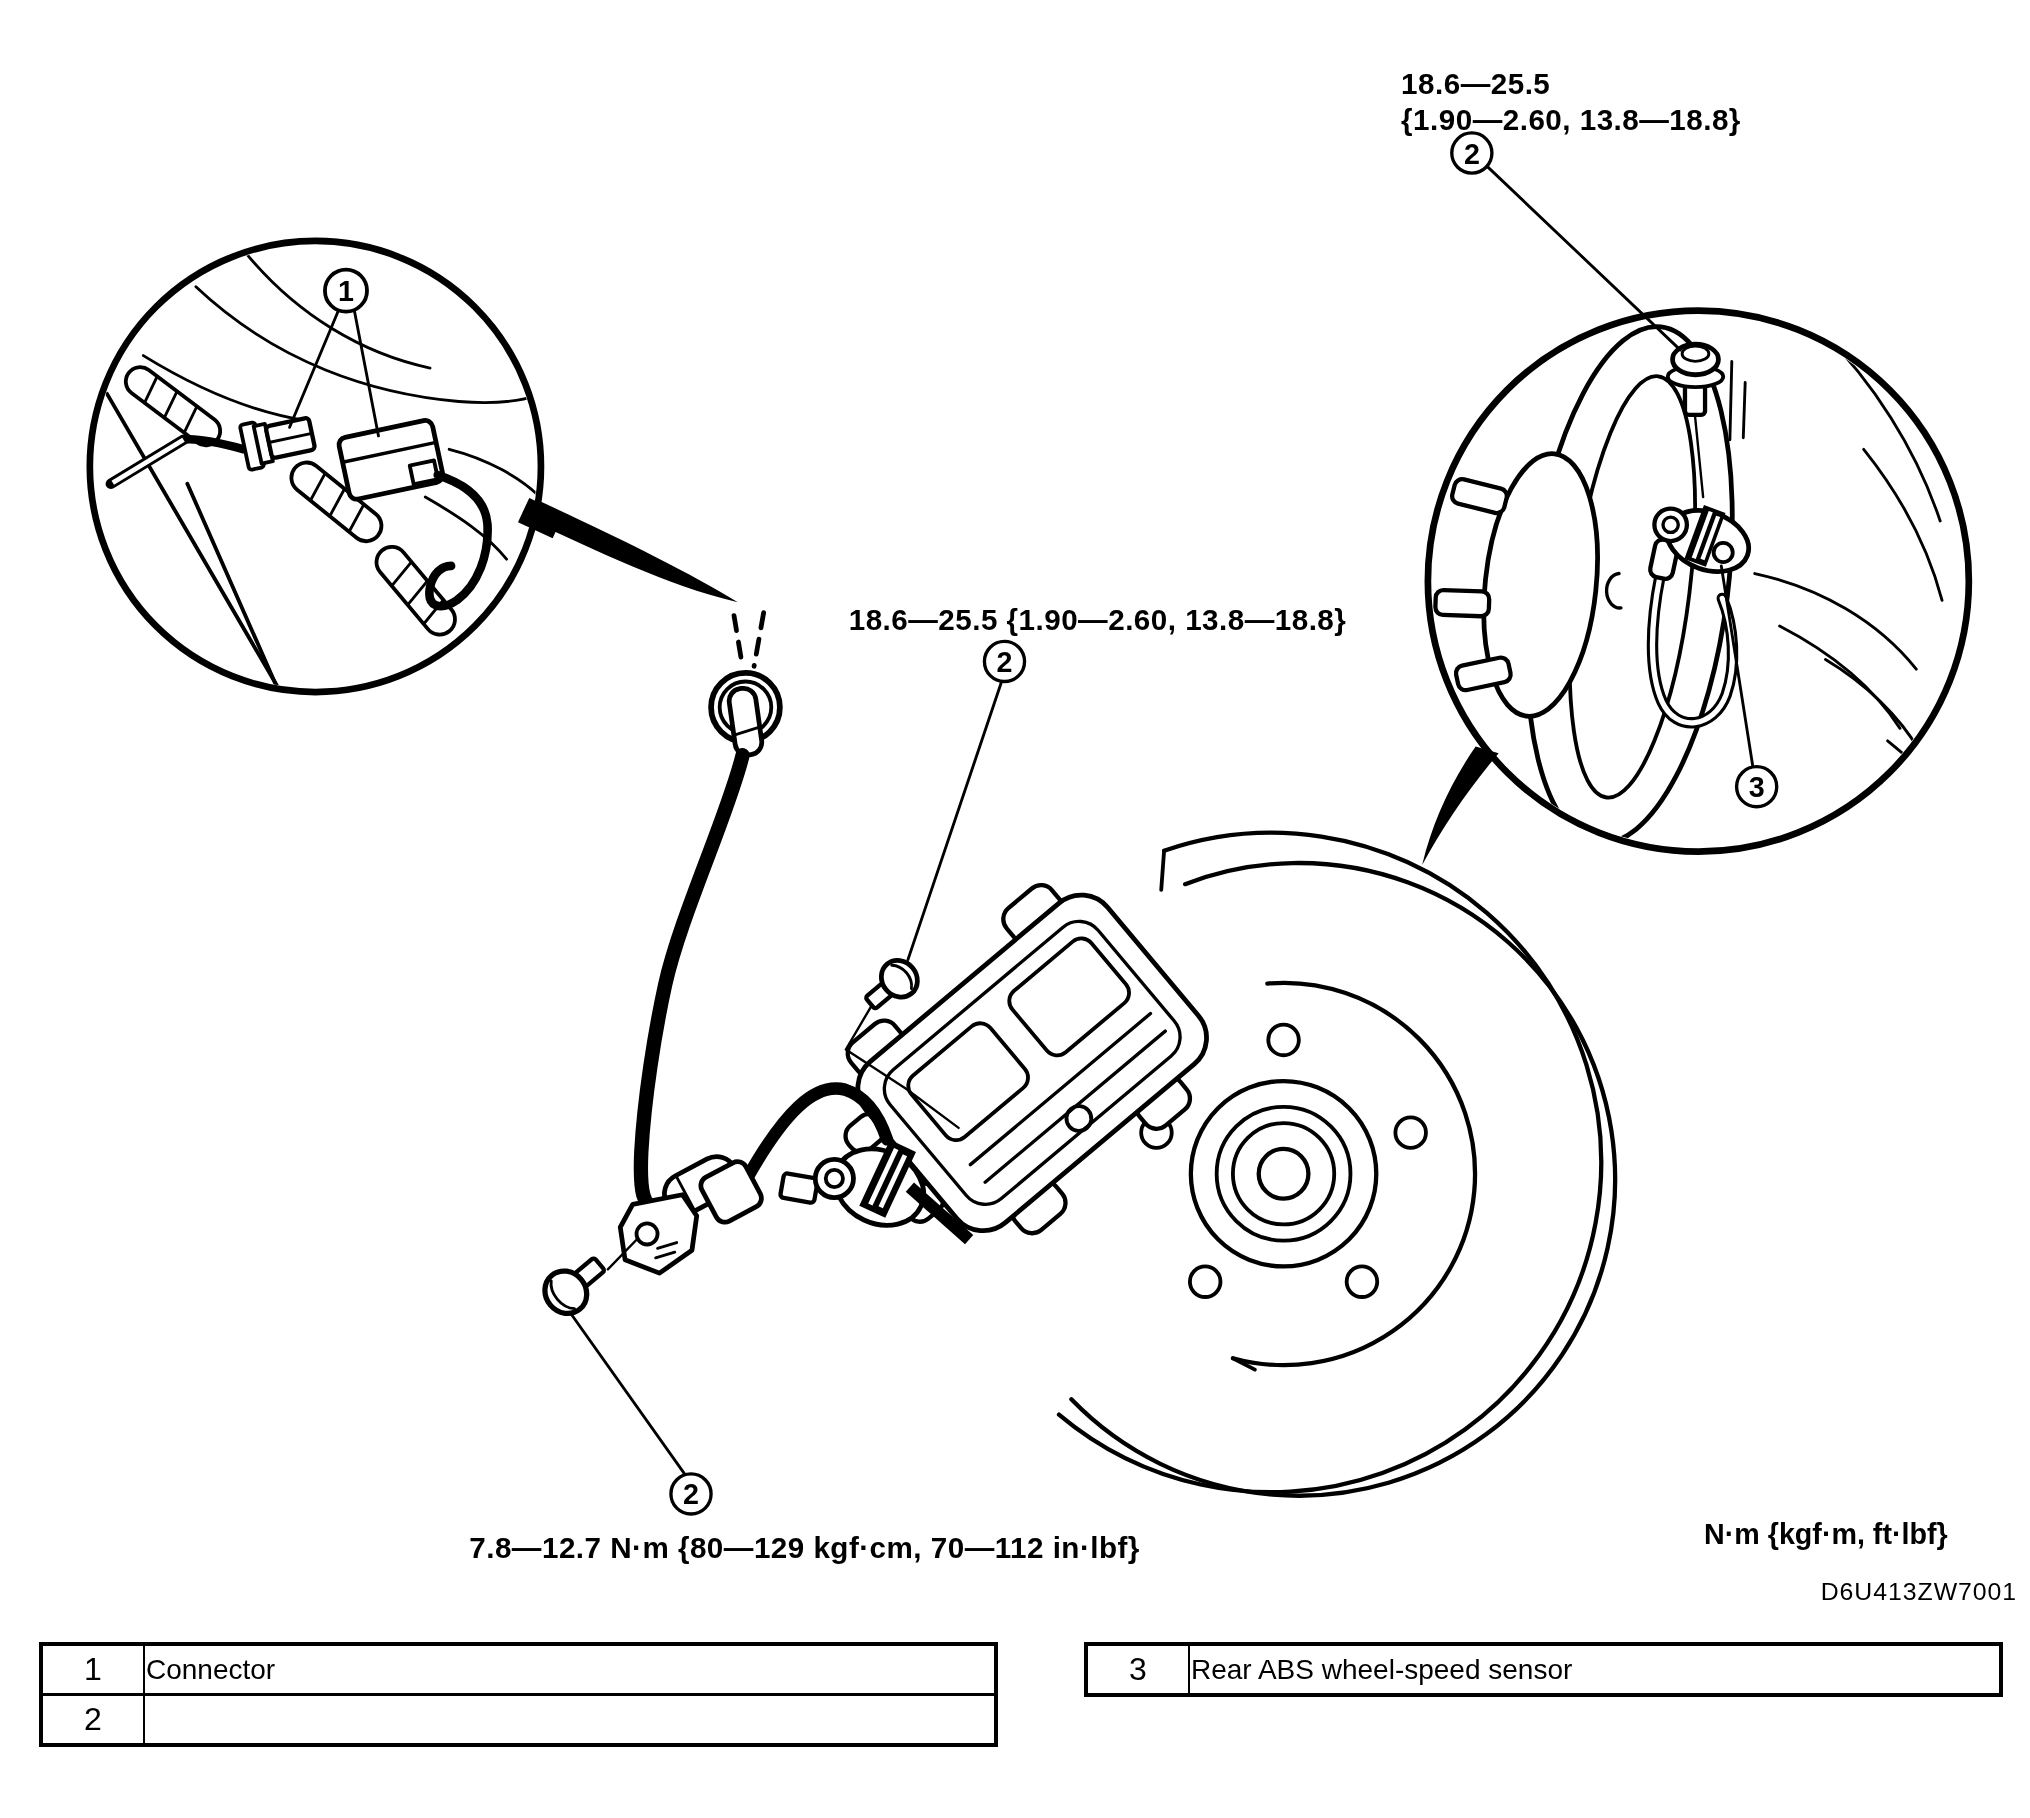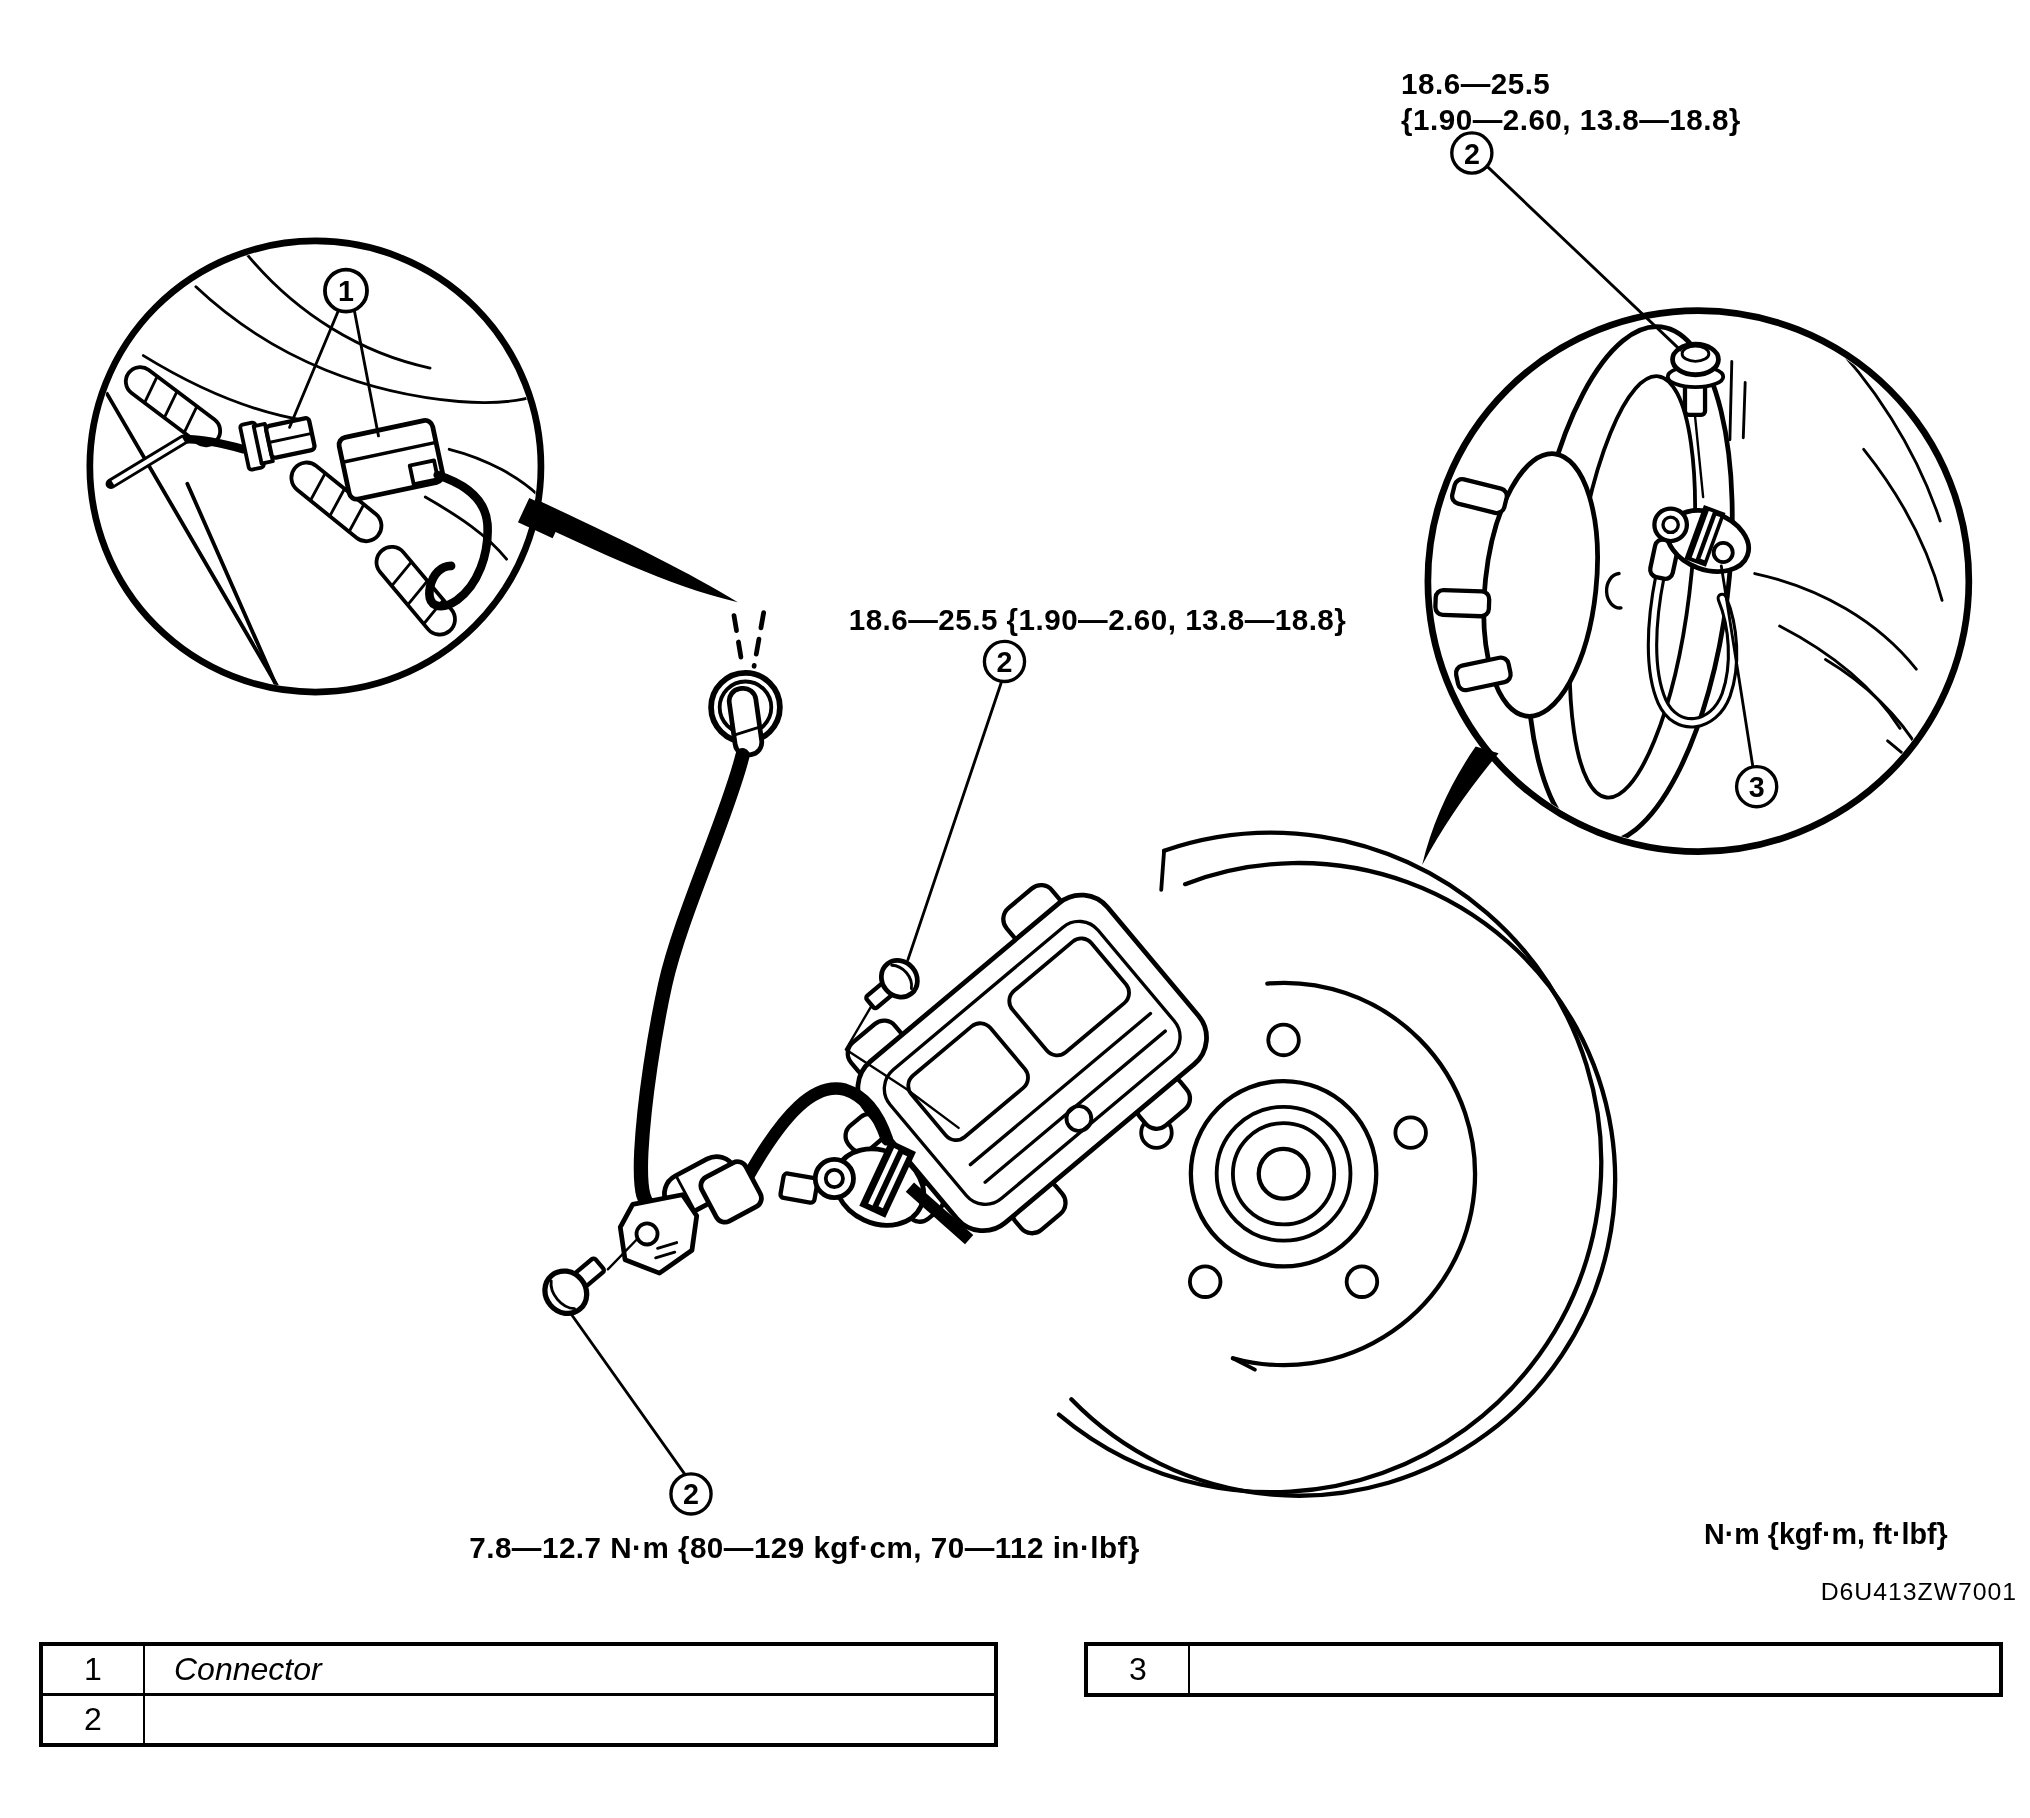--- a/index.html
+++ b/index.html
@@ -13,21 +13,21 @@
   svg text{fill:#000;stroke:none;}
   .torque{font-weight:bold;font-size:31px;letter-spacing:0.5px;}
   .units{font-weight:bold;font-size:30px;}
   .figcode{font-weight:normal;font-size:26px;letter-spacing:1px;}
   .callout-num{font-weight:bold;font-size:30px;text-anchor:middle;}
   .legend-table{position:absolute;border:4.8px solid #000;background:#fff;box-sizing:border-box;}
   .legend-row{display:flex;align-items:stretch;height:47px;}
   .legend-row + .legend-row{border-top:3.8px solid #000;}
   .legend-num{width:100px;border-right:2.9px solid #000;display:flex;align-items:center;justify-content:center;
               font-size:32px;}
-  .legend-label{flex:1;display:flex;align-items:center;padding-left:29px;font-size:32px;font-style:italic;}
+  .legend-label{flex:1;display:flex;align-items:center;padding-left:1px;font-size:28px;}
 </style>
 </head>
 <body>
 
 <div id="page">
 
 <svg width="2030" height="1818" viewBox="0 0 2124 1902">
   <defs>
     <clipPath id="clipL">
           <circle cx="330" cy="488" r="232"></circle>
@@ -294,17 +294,18 @@
     <div class="legend-label">Connector</div>
   </div>
   <div class="legend-row">
     <div class="legend-num">2</div>
   </div>
 </div>
 
 <div class="legend-table" style="left:1084px;top:1642px;width:919px;">
   <div class="legend-row">
     <div class="legend-num">3</div>
+    <div class="legend-label">Rear ABS wheel-speed sensor</div>
   </div>
 </div>
 
 </div>
 
 
 </body></html>

